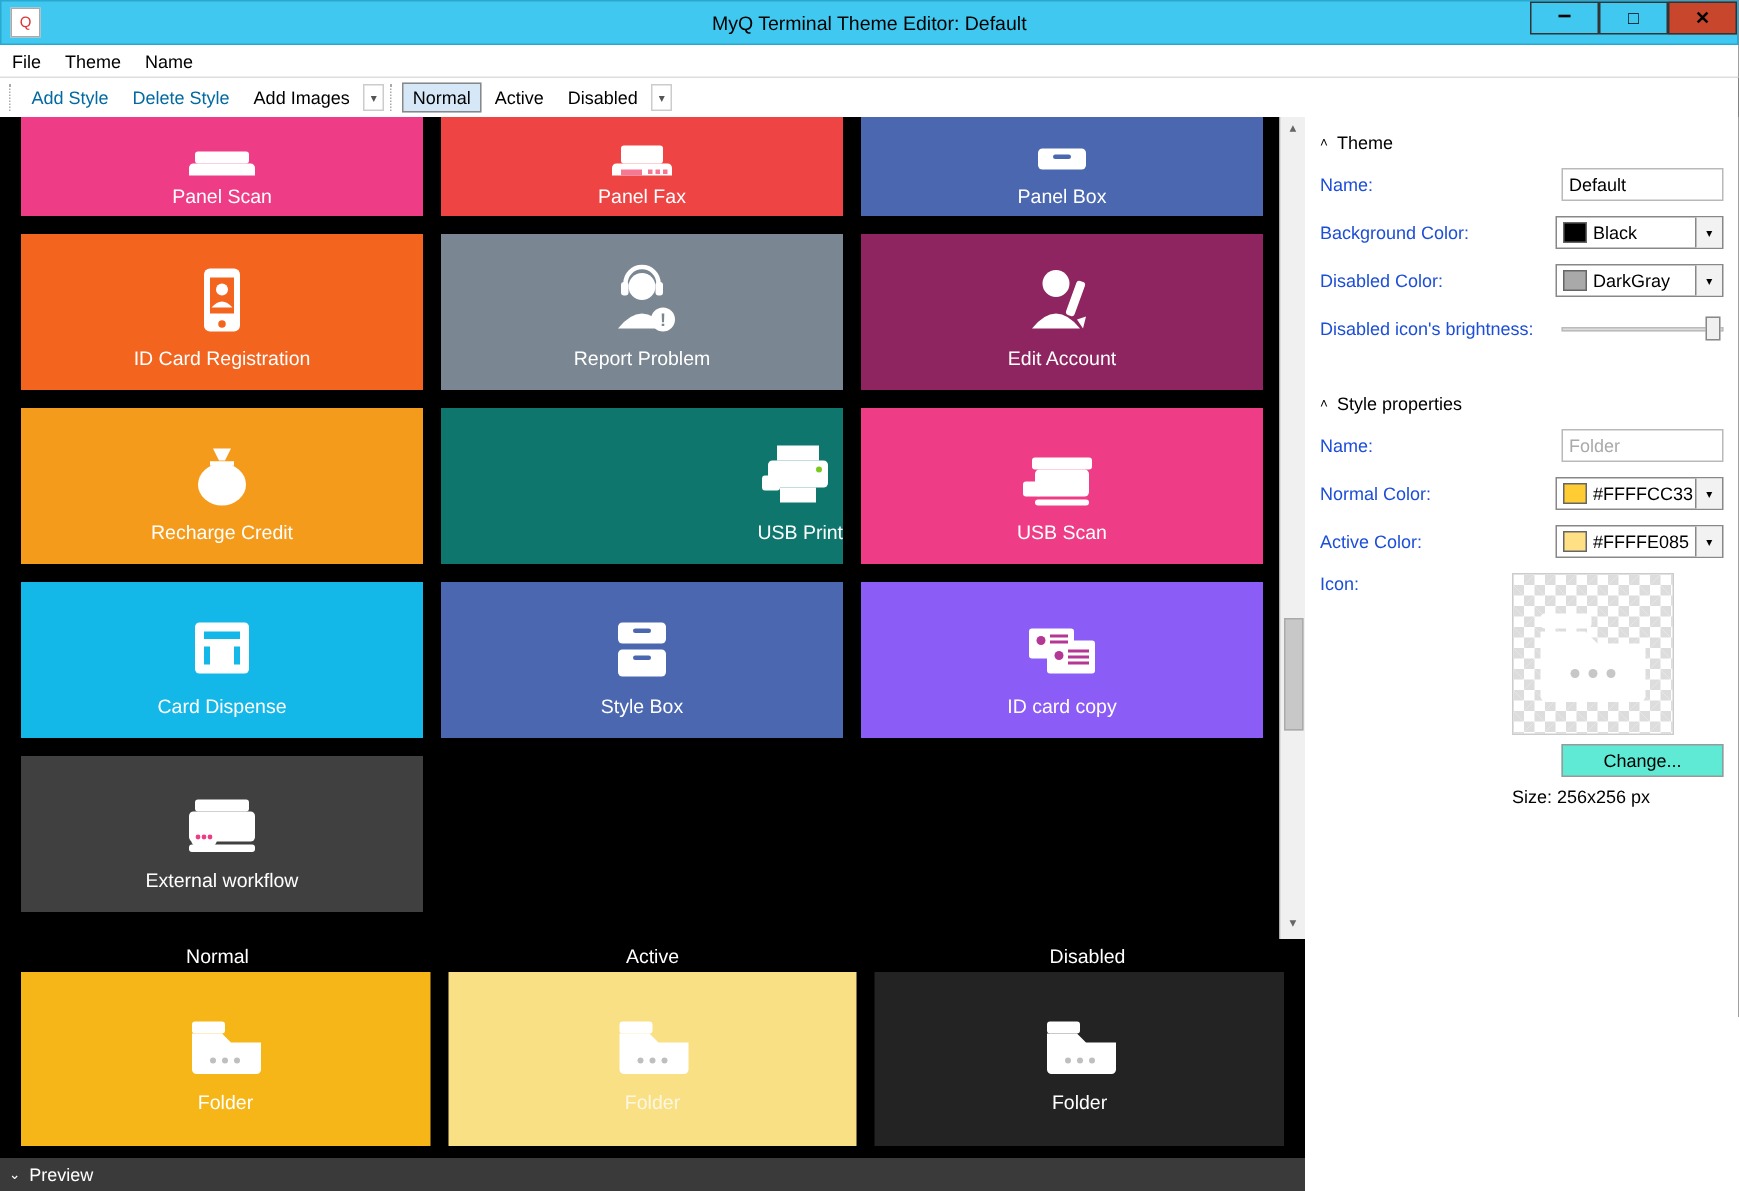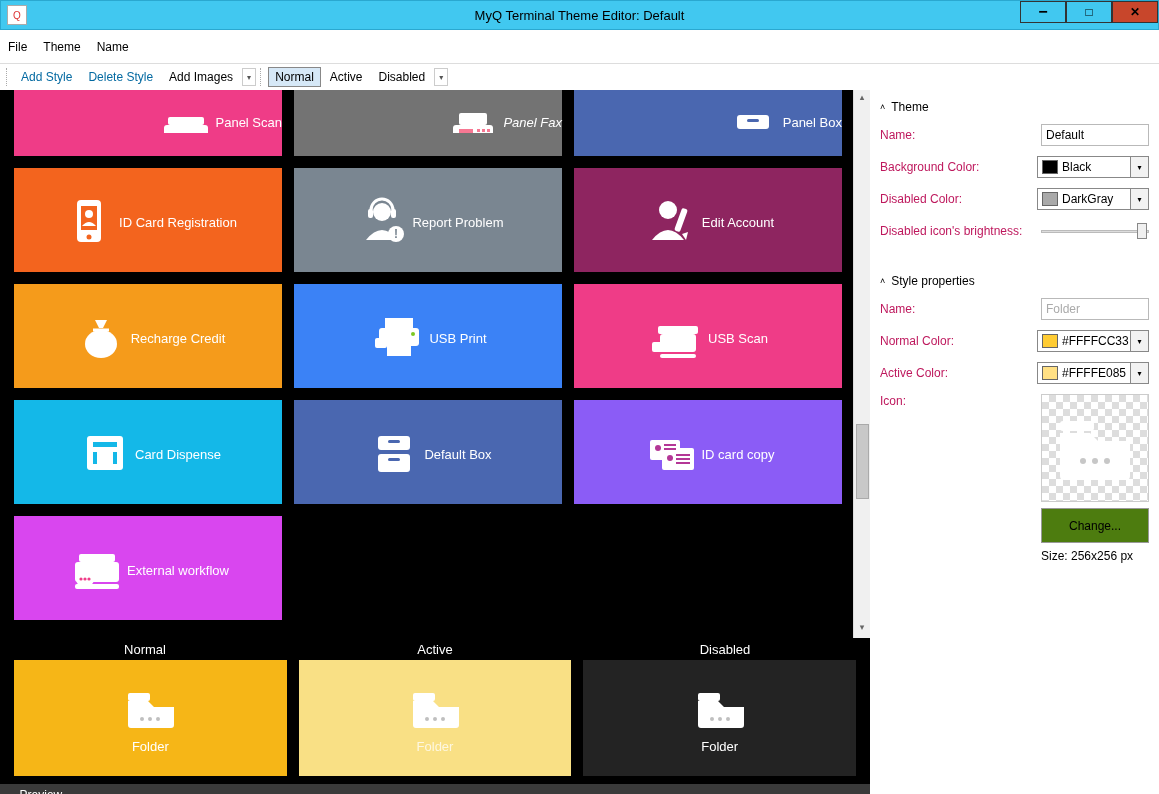--- a/index.html
+++ b/index.html
@@ -10,21 +10,21 @@
 .titlebar .app-icon { width: 20px; height: 20px; margin-left: 6px; background:#fff; border:1px solid #aaa; display:flex; align-items:center; justify-content:center; font-size:10px; color:#d33; }
 .titlebar .title-text { position:absolute; left:0; right:0; text-align:center; font-size:13px; pointer-events:none; }
 .titlebar .win-btns { position:absolute; right:0; top:0; display:flex; height:22px; }
 .titlebar .win-btn { width:46px; height:22px; border:1px solid #333; display:flex; align-items:center; justify-content:center; font-size:12px; background:#41c8f0; }
 .titlebar .win-btn.min::before { content:"\2212"; font-weight:bold; font-size:16px; }
 .titlebar .win-btn.max::before { content:"\25A1"; font-size:12px; }
 .titlebar .win-btn.close { background:#c8462b; color:#000; }
 .titlebar .win-btn.close::before { content:"\2715"; font-size:12px; font-weight:bold; }
 
 
-.menubar { height:34px; background:#fff; display:flex; align-items:center; font-size:12px; border-bottom:1px solid #ddd; }
+.menubar { height:22px; background:#fff; display:flex; align-items:center; font-size:12px; border-bottom:1px solid #ddd; }
 .menubar .menu-item { padding:2px 8px; }
 
 
 .toolbar { height:26px; display:flex; align-items:center; font-size:12px; padding:0 4px; gap:2px; }
 .toolbar .tb-btn { padding:2px 6px; border:1px solid transparent; }
 .toolbar .tb-btn.active-state { border:1px solid #888; background:#d6e8f7; }
 .toolbar .tb-grey { color:#0369a1; }
 .toolbar .dd-arrow { width:14px; height:18px; border:1px solid #ccc; display:flex; align-items:center; justify-content:center; color:#555; font-size:8px; }
 .toolbar .sep { width:4px; height:18px; border-left:1px dotted #aaa; margin:0 2px; }
 
@@ -33,55 +33,55 @@
 
 
 .canvas-wrap { flex:0 0 870px; display:flex; flex-direction:column; position:relative; }
 .tile-area { flex:0 0 auto; height: 548px; background:#000; position:relative; overflow:hidden; padding:0 14px 8px 14px; }
 .scrollbar-v { position:absolute; right:0; top:0; width:17px; height:548px; background:#f0f0f0; border-left:1px solid #ddd; display:flex; flex-direction:column; align-items:center; padding-top:2px; }
 .scrollbar-v .arrow { height:16px; font-size:9px; color:#666; }
 .scrollbar-v .track { flex:1; width:100%; position:relative; }
 .scrollbar-v .thumb { position:absolute; left:2px; width:13px; top:316px; height:75px; background:#c8c8c8; border:1px solid #aaa; }
 
 .tile-grid { display:flex; flex-wrap:wrap; gap:12px 12px; }
-.tile { width:268px; height:104px; display:flex; flex-direction:row; align-items:center; justify-content:center; color:#fff; font-size:13px; position:relative; }
+.tile { width:268px; height:104px; display:flex; flex-direction:column; align-items:center; justify-content:center; color:#fff; font-size:13px; position:relative; }
 .tile.first-row { height:66px; justify-content:flex-end; padding-bottom:6px; }
 .tile .icon-wrap { height:56px; display:flex; align-items:center; justify-content:center; }
 .tile.first-row .icon-wrap { height:30px; }
 .tile .tile-label { margin-top:4px; font-size:13px; }
 
 
 .preview-strip { flex:1; background:#000; display:flex; flex-direction:column; }
 .preview-labels { display:flex; height:22px; }
 .preview-labels div { flex:1; display:flex; align-items:center; justify-content:center; color:#fff; font-size:13px; }
 .preview-tiles { flex:1; display:flex; padding:0 14px 8px 14px; gap:12px; }
 .preview-tile { flex:1; display:flex; flex-direction:column; align-items:center; justify-content:center; color:#fff; font-size:13px; }
 
 .preview-footer { height:22px; background:#3a3a3a; color:#fff; font-size:12px; display:flex; align-items:center; padding-left:6px; gap:6px; }
 .preview-footer .chev { font-size:9px; }
 
 
 .rpanel { flex:1; background:#fff; padding:6px 10px; font-size:12px; }
 .section-head { display:flex; align-items:center; gap:6px; margin:4px 0 10px 0; }
 .section-head .chev { font-size:9px; }
 .row { display:flex; align-items:center; justify-content:space-between; margin-bottom:10px; min-height:22px; }
-.row .label { color:#be185d; }
+.row .label { color:#1d4ed8; }
 .input-text { width:108px; height:22px; border:1px solid #b9b9b9; padding:0 4px; font-size:12px; }
 .combo { width:112px; height:22px; border:1px solid #888; display:flex; align-items:center; position:relative; }
 .combo .swatch { width:16px; height:14px; margin:0 4px; border:1px solid #666; }
 .combo .combo-text { flex:1; font-size:12px; overflow:hidden; text-overflow:ellipsis; white-space:nowrap; }
 .combo .combo-arrow { width:18px; height:100%; border-left:1px solid #888; display:flex; align-items:center; justify-content:center; font-size:8px; background:#f2f2f2; }
 .slider { width:108px; height:22px; position:relative; }
 .slider .track { position:absolute; left:0; right:0; top:10px; height:3px; background:#ddd; border:1px solid #bbb; }
 .slider .knob { position:absolute; top:3px; width:10px; height:16px; background:#f0f0f0; border:1px solid #888; }
 
 .icon-preview { width:108px; height:108px; border:1px solid #ccc; 
   background-image: linear-gradient(45deg,#ddd 25%,transparent 25%),linear-gradient(-45deg,#ddd 25%,transparent 25%),linear-gradient(45deg,transparent 75%,#ddd 75%),linear-gradient(-45deg,transparent 75%,#ddd 75%);
   background-size:14px 14px; background-position:0 0,0 7px,7px -7px,-7px 0; display:flex; align-items:center; justify-content:center; }
-.btn { width:108px; height:35px; border:1px solid #999; background:#4d7c0f; font-size:12px; }
+.btn { width:108px; height:22px; border:1px solid #999; background:#5eead4; font-size:12px;margin-left:33px; }
 .size-text { font-size:12px; margin-top:6px; text-align:right; }
 
 
 svg { display:block; }
 
 </style>
 </head>
 <body>
 
 <div class="titlebar">
@@ -126,21 +126,21 @@
                 <rect x="12" y="10" width="36" height="8" rx="2" fill="#ffffff"></rect>
                 <rect x="8" y="40" width="44" height="5" rx="2" fill="#ffffff"></rect>
                 <circle cx="18" cy="35" r="9" fill="#ffffff"></circle>
                 <circle cx="14" cy="35" r="1.6" fill="#ef3c87"></circle>
                 <circle cx="18" cy="35" r="1.6" fill="#ef3c87"></circle>
                 <circle cx="22" cy="35" r="1.6" fill="#ef3c87"></circle>
               </svg>
             </div>
             <div class="tile-label">Panel Scan</div>
           </div>
-          <div class="tile first-row" style="background: #737373; font-style: italic;">
+          <div class="tile first-row" style="background: #ef4444;">
             <div class="icon-wrap">
               <svg width="60" height="26" viewBox="0 0 60 26">
                 <rect x="16" y="6" width="28" height="12" rx="2" fill="#ffffff"></rect>
                 <rect x="10" y="18" width="40" height="26" rx="3" fill="#ffffff"></rect>
                 <rect x="16" y="22" width="14" height="10" fill="#f77893"></rect>
                 <rect x="34" y="22" width="3" height="3" fill="#f77893"></rect>
                 <rect x="39" y="22" width="3" height="3" fill="#f77893"></rect>
                 <rect x="44" y="22" width="3" height="3" fill="#f77893"></rect>
                 <rect x="34" y="27" width="3" height="3" fill="#f77893"></rect>
                 <rect x="39" y="27" width="3" height="3" fill="#f77893"></rect>
@@ -204,21 +204,21 @@
           <div class="tile" style="background: rgb(245, 155, 27);">
             <div class="icon-wrap">
               <svg width="60" height="48" viewBox="0 0 60 48">
                 <path d="M24 8 l12 0 l-4 8 l-4 0 z" fill="#ffffff"></path>
                 <ellipse cx="30" cy="32" rx="16" ry="14" fill="#ffffff"></ellipse>
                 <path d="M22 18 h16" stroke="#ffffff" stroke-width="3"></path>
               </svg>
             </div>
             <div class="tile-label">Recharge Credit</div>
           </div>
-          <div class="tile" style="background: #3b82f6;">
+          <div class="tile" style="background: #0f766e; align-items: flex-end;">
             <div class="icon-wrap">
               <svg width="60" height="48" viewBox="0 0 60 48">
                 <rect x="16" y="6" width="28" height="10" fill="#ffffff"></rect>
                 <rect x="10" y="16" width="40" height="18" rx="3" fill="#ffffff"></rect>
                 <rect x="18" y="34" width="24" height="10" fill="#ffffff"></rect>
                 <circle cx="44" cy="22" r="2" fill="#7cc823"></circle>
                 <rect x="6" y="26" width="12" height="10" rx="2" fill="#ffffff"></rect>
                 <rect x="18" y="29" width="5" height="4" fill="#ffffff"></rect>
               </svg>
             </div>
@@ -249,39 +249,39 @@
           </div>
           <div class="tile" style="background: rgb(74, 103, 176);">
             <div class="icon-wrap">
               <svg width="60" height="48" viewBox="0 0 60 48">
                 <rect x="14" y="8" width="32" height="14" rx="3" fill="#ffffff"></rect>
                 <rect x="24" y="12" width="12" height="3" rx="1.5" fill="#4a67b0"></rect>
                 <rect x="14" y="26" width="32" height="18" rx="3" fill="#ffffff"></rect>
                 <rect x="24" y="30" width="12" height="3" rx="1.5" fill="#4a67b0"></rect>
               </svg>
             </div>
-            <div class="tile-label">Default Box</div>
+            <div class="tile-label">Style Box</div>
           </div>
           <div class="tile" style="background: #8b5cf6;">
             <div class="icon-wrap">
               <svg width="60" height="48" viewBox="0 0 60 48">
                 <rect x="8" y="12" width="30" height="20" rx="2" fill="#ffffff"></rect>
                 <rect x="20" y="20" width="32" height="22" rx="2" fill="#ffffff"></rect>
                 <circle cx="16" cy="20" r="3" fill="#b43796"></circle>
                 <rect x="22" y="16" width="12" height="2" fill="#b43796"></rect>
                 <rect x="22" y="20" width="12" height="2" fill="#b43796"></rect>
                 <circle cx="28" cy="30" r="3" fill="#b43796"></circle>
                 <rect x="34" y="26" width="14" height="2" fill="#b43796"></rect>
                 <rect x="34" y="30" width="14" height="2" fill="#b43796"></rect>
                 <rect x="34" y="34" width="14" height="2" fill="#b43796"></rect>
               </svg>
             </div>
             <div class="tile-label">ID card copy</div>
           </div>
-          <div class="tile" style="background: #d946ef;">
+          <div class="tile" style="background: #404040;">
             <div class="icon-wrap">
               <svg width="60" height="48" viewBox="0 0 60 48">
                 <rect x="8" y="18" width="44" height="20" rx="3" fill="#ffffff"></rect>
                 <rect x="12" y="10" width="36" height="8" rx="2" fill="#ffffff"></rect>
                 <rect x="8" y="40" width="44" height="5" rx="2" fill="#ffffff"></rect>
                 <circle cx="18" cy="35" r="9" fill="#ffffff"></circle>
                 <circle cx="14" cy="35" r="1.6" fill="#ef3c87"></circle>
                 <circle cx="18" cy="35" r="1.6" fill="#ef3c87"></circle>
                 <circle cx="22" cy="35" r="1.6" fill="#ef3c87"></circle>
               </svg>

